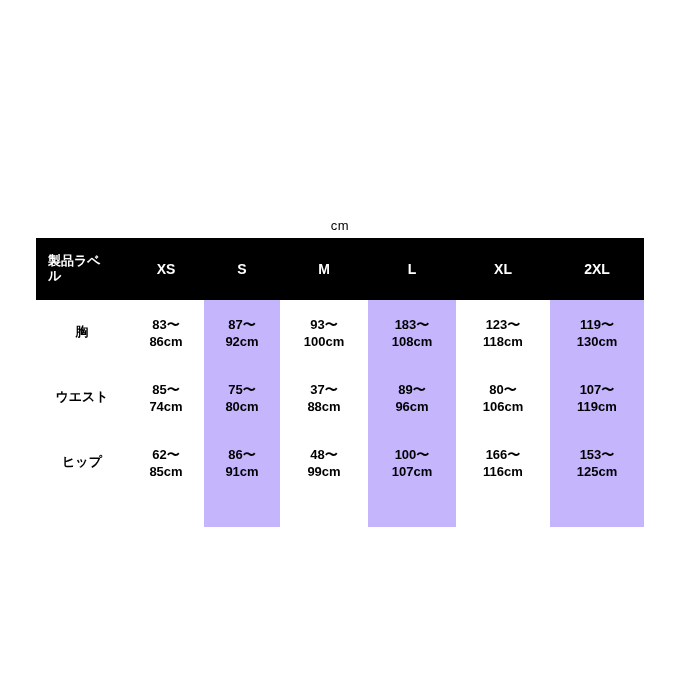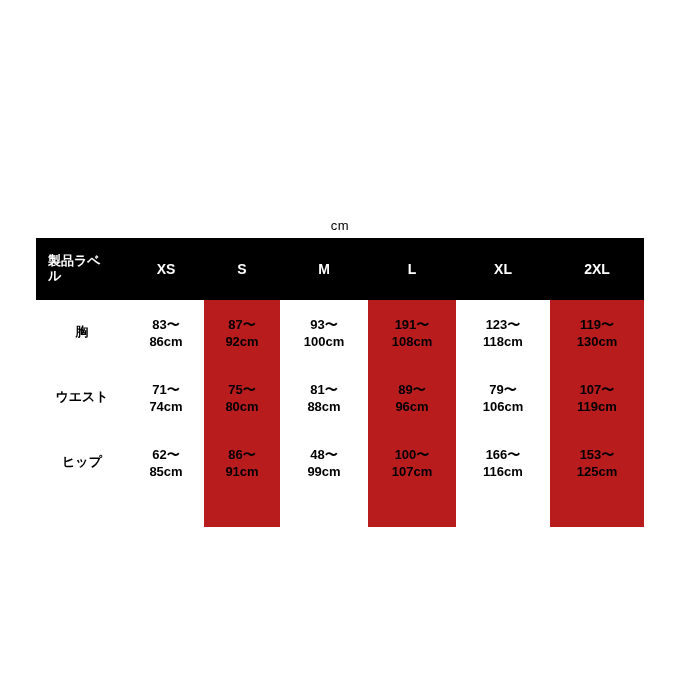--- a/index.html
+++ b/index.html
@@ -90,21 +90,21 @@
   tr.body-row td.row-head {
     font-size: 13px;
     font-weight: bold;
     text-align: center;
     line-height: 1.25;
     padding: 0 4px;
   }
 
   
   .tint {
-    background: #b91c1c;
+    background: #c4b5fd;
   }
 
   
   .col-divider {
     border-left: 1px solid #d8dee1;
   }
 
   .spacer-row { height: 20px; background: #ffffff; }
 </style>
 </head>
@@ -134,32 +134,32 @@
           <th>L</th>
           <th>XL</th>
           <th>2XL</th>
         </tr>
 
         <tr class="body-row">
           <td class="row-head">胸</td>
           <td class="col-divider">83〜86cm</td>
           <td class="tint">87〜92cm</td>
           <td>93〜100cm</td>
-          <td class="tint">191〜108cm</td>
+          <td class="tint">183〜108cm</td>
           <td>123〜118cm</td>
           <td class="tint">119〜130cm</td>
         </tr>
 
         <tr class="body-row">
           <td class="row-head">ウエスト</td>
-          <td class="col-divider">71〜74cm</td>
+          <td class="col-divider">85〜74cm</td>
           <td class="tint">75〜80cm</td>
-          <td>81〜88cm</td>
+          <td>37〜88cm</td>
           <td class="tint">89〜96cm</td>
-          <td>79〜106cm</td>
+          <td>80〜106cm</td>
           <td class="tint">107〜119cm</td>
         </tr>
 
         <tr class="body-row">
           <td class="row-head">ヒップ</td>
           <td class="col-divider">62〜85cm</td>
           <td class="tint">86〜91cm</td>
           <td>48〜99cm</td>
           <td class="tint">100〜107cm</td>
           <td>166〜116cm</td>

